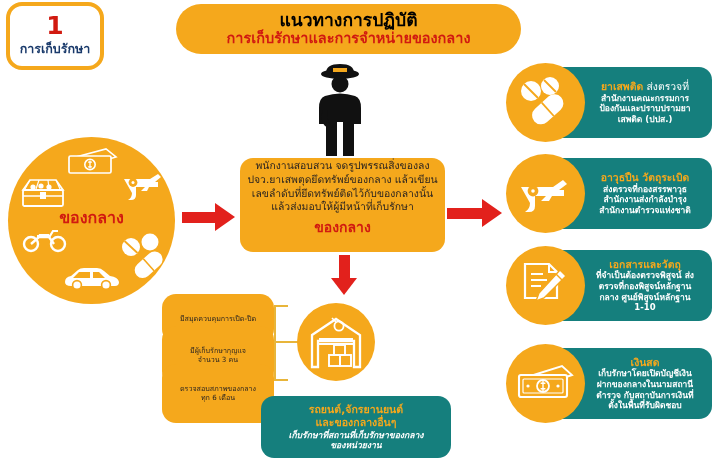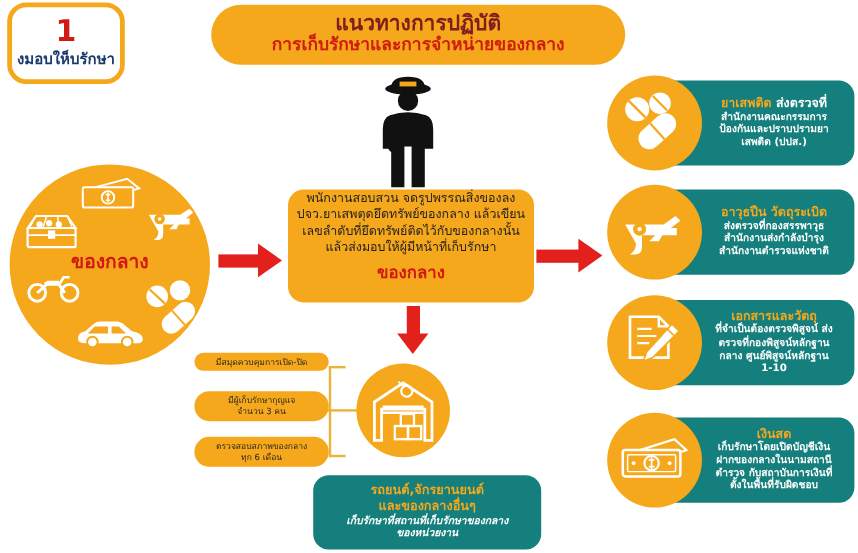--- a/index.html
+++ b/index.html
@@ -19,21 +19,21 @@
   }
   .badge-num { color: #d11a10; font-size: 25px; font-weight: bold; line-height: 1; }
   .badge-lbl { color: #1a3a6b; font-size: 12.5px; font-weight: bold; margin-top: 1px; }
 
   
   .title-bar {
     position: absolute; left: 176px; top: 4px; width: 345px; height: 50px;
     background: #f5a81c; border-radius: 25px;
     display: flex; flex-direction: column; align-items: center; justify-content: center;
   }
-  .title-main { color: #7f1d1d; font-size: 17.5px; font-weight: bold; line-height: 1.05; }
+  .title-main { color: #000000; font-size: 17.5px; font-weight: bold; line-height: 1.05; }
   .title-sub  { color: #d11a10; font-size: 14.5px; font-weight: bold; line-height: 1.1; margin-top: 1px; }
 
   
   .big-circle {
     position: absolute; left: 8px; top: 137px; width: 167px; height: 167px;
     background: #f5a81c; border-radius: 50%;
   }
   .big-circle-label {
     position: absolute; left: 0; top: 68px; width: 100%; text-align: center;
     color: #d11a10; font-size: 16px; font-weight: bold;
@@ -65,21 +65,21 @@
   .arrow-shaft-v { background: #e2211c; width: 11px; }
   .arrow-head-d {
     width: 0; height: 0; border-left: 13px solid transparent;
     border-right: 13px solid transparent; border-top: 17px solid #e2211c; margin-top: -1px;
   }
 
   
   .pill {
     position: absolute; background: #f5a81c; border-radius: 14px;
     display: flex; flex-direction: column; align-items: center; justify-content: center;
-    width: 112px; padding: 3px 4px;
+    width: 112px; padding: 20px 4px;
   }
   .pill-txt { color: #231f20; font-size: 7.1px; line-height: 1.32; text-align: center; }
 
   
   .brk { position: absolute; background: #e8b53a; }
 
   
   .wh-circle {
     position: absolute; left: 297px; top: 303px; width: 78px; height: 78px;
     background: #f5a81c; border-radius: 50%;
@@ -102,31 +102,31 @@
     background: #157f7d; border-radius: 13px;
     display: flex; flex-direction: column; align-items: center; justify-content: center;
     padding: 2px 6px 2px 38px;
   }
   .rcard-circle {
     position: absolute; left: 0; top: 0; width: 79px; height: 79px;
     background: #f5a81c; border-radius: 50%;
   }
   .rc-head { color: #f5a81c; font-size: 10.4px; font-weight: bold; line-height: 1.2; text-align: center; }
   .rc-body { color: #ffffff; font-size: 8.5px; font-weight: bold; line-height: 1.26; text-align: center; }
-  .rc-inline { color: #ffffff; font-weight: bold; }
+  .rc-inline { color: #ffffff; font-weight: normal; }
   svg { display: block; overflow: visible; }
 </style>
 </head>
 <body>
 
 <div id="canvas">
 
   <div class="badge">
     <div class="badge-num">1</div>
-    <div class="badge-lbl">งมอบให็บรักษา</div>
+    <div class="badge-lbl">การเก็บรักษา</div>
   </div>
 
   <div class="title-bar">
     <div class="title-main">แนวทางการปฏิบัติ</div>
     <div class="title-sub">การเก็บรักษาและการจำหน่ายของกลาง</div>
   </div>
 
   <div class="big-circle">
 
     <span class="ic" style="left:58px;top:9px;">

